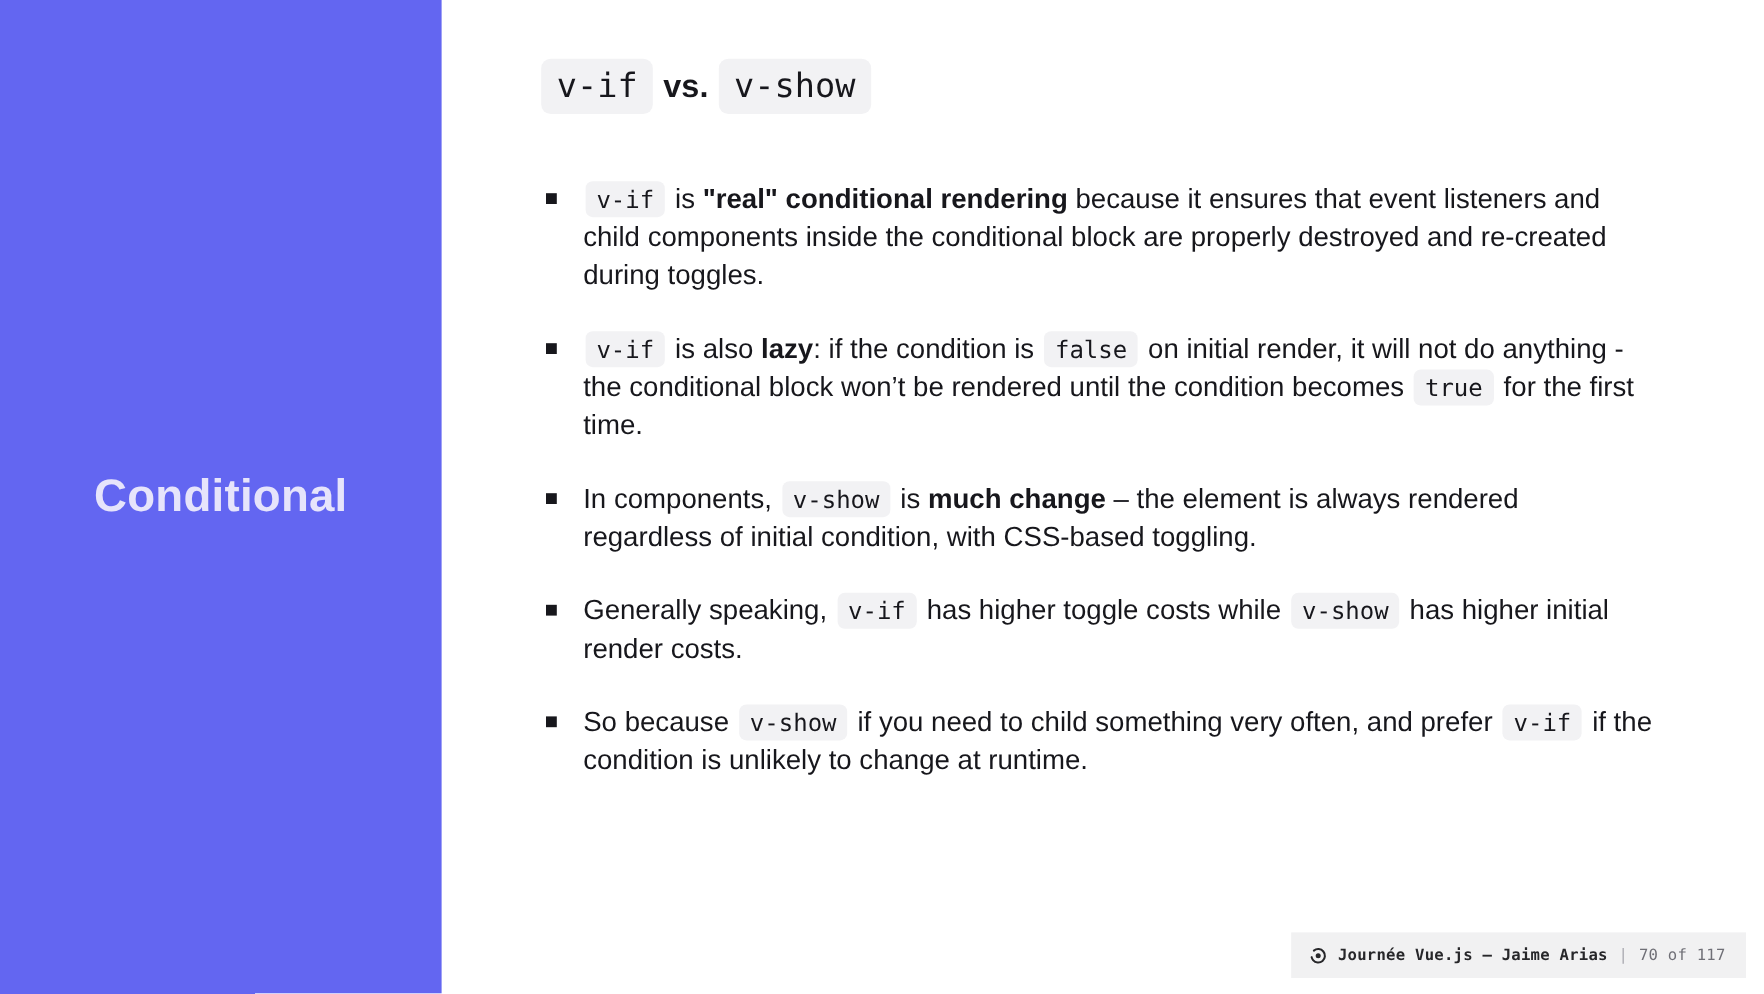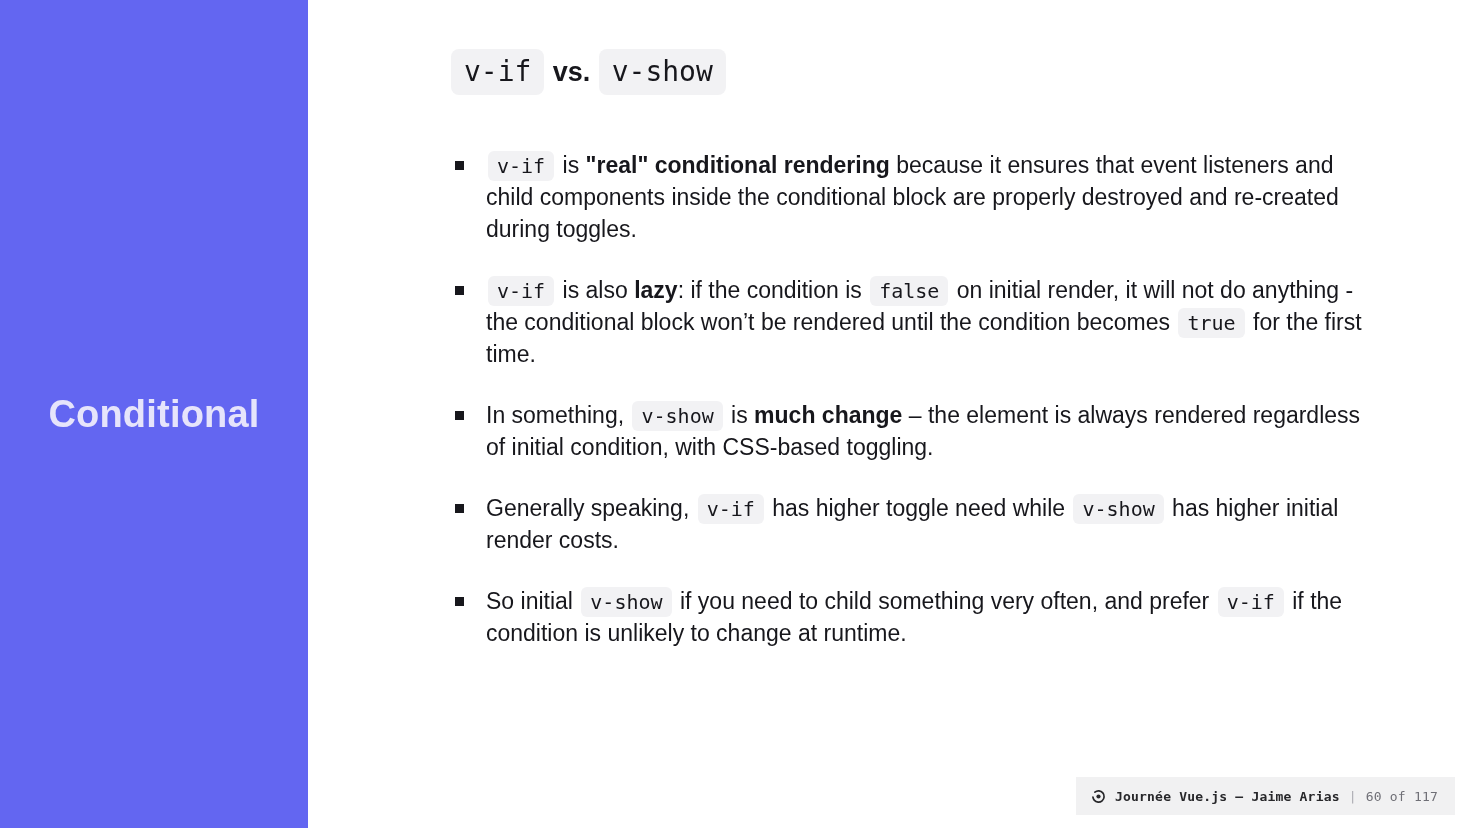--- a/index.html
+++ b/index.html
@@ -23,21 +23,21 @@
     position: relative;
     width: 1470px;
     height: 828px;
     background: #ffffff;
     overflow: hidden;
   }
   
   .sidebar {
     position: absolute;
     left: 0; top: 0; bottom: 0;
-    width: 308px;
+    width: 368px;
     background: var(--sidebar-bg);
     display: flex;
     align-items: center;
     justify-content: center;
   }
   .sidebar-title {
     color: var(--sidebar-text);
     font-size: 38px;
     font-weight: 700;
     line-height: 61px;
@@ -139,38 +139,38 @@
       <li class="bullet">
         <span class="marker"></span>
         <p class="bullet-text"><span class="seg-code">v-if</span><span class="seg-normal"> is </span><span class="seg-bold">"real" conditional rendering</span><span class="seg-normal"> because it ensures that event listeners and child components inside the conditional block are properly destroyed and re-created during toggles.</span></p>
       </li>
       <li class="bullet">
         <span class="marker"></span>
         <p class="bullet-text"><span class="seg-code">v-if</span><span class="seg-normal"> is also </span><span class="seg-bold">lazy</span><span class="seg-normal">: if the condition is </span><span class="seg-code">false</span><span class="seg-normal"> on initial render, it will not do anything - the conditional block won’t be rendered until the condition becomes </span><span class="seg-code">true</span><span class="seg-normal"> for the first time.</span></p>
       </li>
       <li class="bullet">
         <span class="marker"></span>
-        <p class="bullet-text"><span class="seg-normal">In something, </span><span class="seg-code">v-show</span><span class="seg-normal"> is </span><span class="seg-bold">much change</span><span class="seg-normal"> – the element is always rendered regardless of initial condition, with CSS-based toggling.</span></p>
+        <p class="bullet-text"><span class="seg-normal">In components, </span><span class="seg-code">v-show</span><span class="seg-normal"> is </span><span class="seg-bold">much change</span><span class="seg-normal"> – the element is always rendered regardless of initial condition, with CSS-based toggling.</span></p>
       </li>
       <li class="bullet">
         <span class="marker"></span>
-        <p class="bullet-text"><span class="seg-normal">Generally speaking, </span><span class="seg-code">v-if</span><span class="seg-normal"> has higher toggle need while </span><span class="seg-code">v-show</span><span class="seg-normal"> has higher initial render costs.</span></p>
+        <p class="bullet-text"><span class="seg-normal">Generally speaking, </span><span class="seg-code">v-if</span><span class="seg-normal"> has higher toggle costs while </span><span class="seg-code">v-show</span><span class="seg-normal"> has higher initial render costs.</span></p>
       </li>
       <li class="bullet">
         <span class="marker"></span>
-        <p class="bullet-text"><span class="seg-normal">So initial </span><span class="seg-code">v-show</span><span class="seg-normal"> if you need to child something very often, and prefer </span><span class="seg-code">v-if</span><span class="seg-normal"> if the condition is unlikely to change at runtime.</span></p>
+        <p class="bullet-text"><span class="seg-normal">So because </span><span class="seg-code">v-show</span><span class="seg-normal"> if you need to child something very often, and prefer </span><span class="seg-code">v-if</span><span class="seg-normal"> if the condition is unlikely to change at runtime.</span></p>
       </li>
     </ul>
   </main>
 
   <footer class="footer">
     <span class="footer-icon">
       <svg width="15" height="15" viewBox="0 0 15 15" aria-hidden="true">
         <circle cx="7.5" cy="7.5" r="5.6" fill="none" stroke="currentColor" stroke-width="1.7" stroke-dasharray="29 6.2" stroke-linecap="round" transform="rotate(-130 7.5 7.5)"></circle>
         <circle cx="7.5" cy="7.5" r="2.1" fill="currentColor"></circle>
       </svg>
     </span>
     <span class="footer-brand">Journée Vue.js — Jaime Arias</span>
     <span class="footer-sep">|</span>
-    <span class="footer-page">60 of 117</span>
+    <span class="footer-page">70 of 117</span>
   </footer>
 
 </div>
 
 </body></html>

